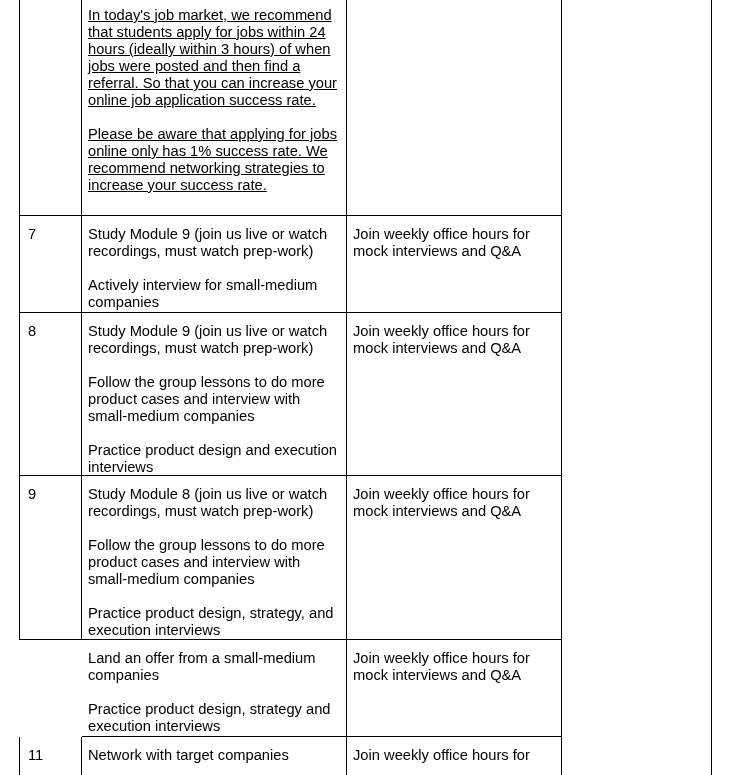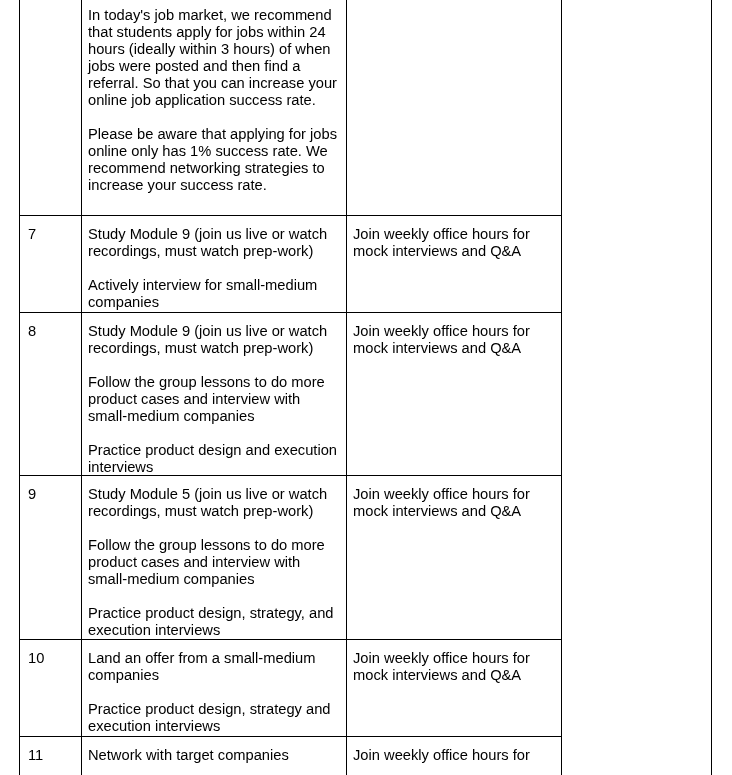--- a/index.html
+++ b/index.html
@@ -38,20 +38,21 @@
     padding: 10px 0 0 8px;
   }
   .desc {
     padding: 10px 2px 0 6px;
   }
   .office {
     padding: 10px 2px 0 6px;
   }
   .r1 {
     padding-top: 7px;
+    text-decoration: underline;
   }
   .tall {
     border-bottom: none;
   }
 </style>
 </head>
 <body>
 
 <div class="page">
   <div class="tbl">
@@ -86,33 +87,32 @@
 Follow the group lessons to do more
 product cases and interview with
 small-medium companies
 
 Practice product design and execution
 interviews</div>
     <div class="cell office" style="grid-area:3/3">Join weekly office hours for
 mock interviews and Q&amp;A</div>
 
     <div class="cell num" style="grid-area:4/1">9</div>
-    <div class="cell desc" style="grid-area:4/2">Study Module 5 (join us live or watch
+    <div class="cell desc" style="grid-area:4/2">Study Module 8 (join us live or watch
 recordings, must watch prep-work)
 
 Follow the group lessons to do more
 product cases and interview with
 small-medium companies
 
 Practice product design, strategy, and
 execution interviews</div>
     <div class="cell office" style="grid-area:4/3">Join weekly office hours for
 mock interviews and Q&amp;A</div>
 
-    <div class="cell num" style="grid-area:5/1">10</div>
     <div class="cell desc" style="grid-area:5/2">Land an offer from a small-medium
 companies
 
 Practice product design, strategy and
 execution interviews</div>
     <div class="cell office" style="grid-area:5/3">Join weekly office hours for
 mock interviews and Q&amp;A</div>
 
     <div class="cell num" style="grid-area:6/1">11</div>
     <div class="cell desc" style="grid-area:6/2">Network with target companies</div>

